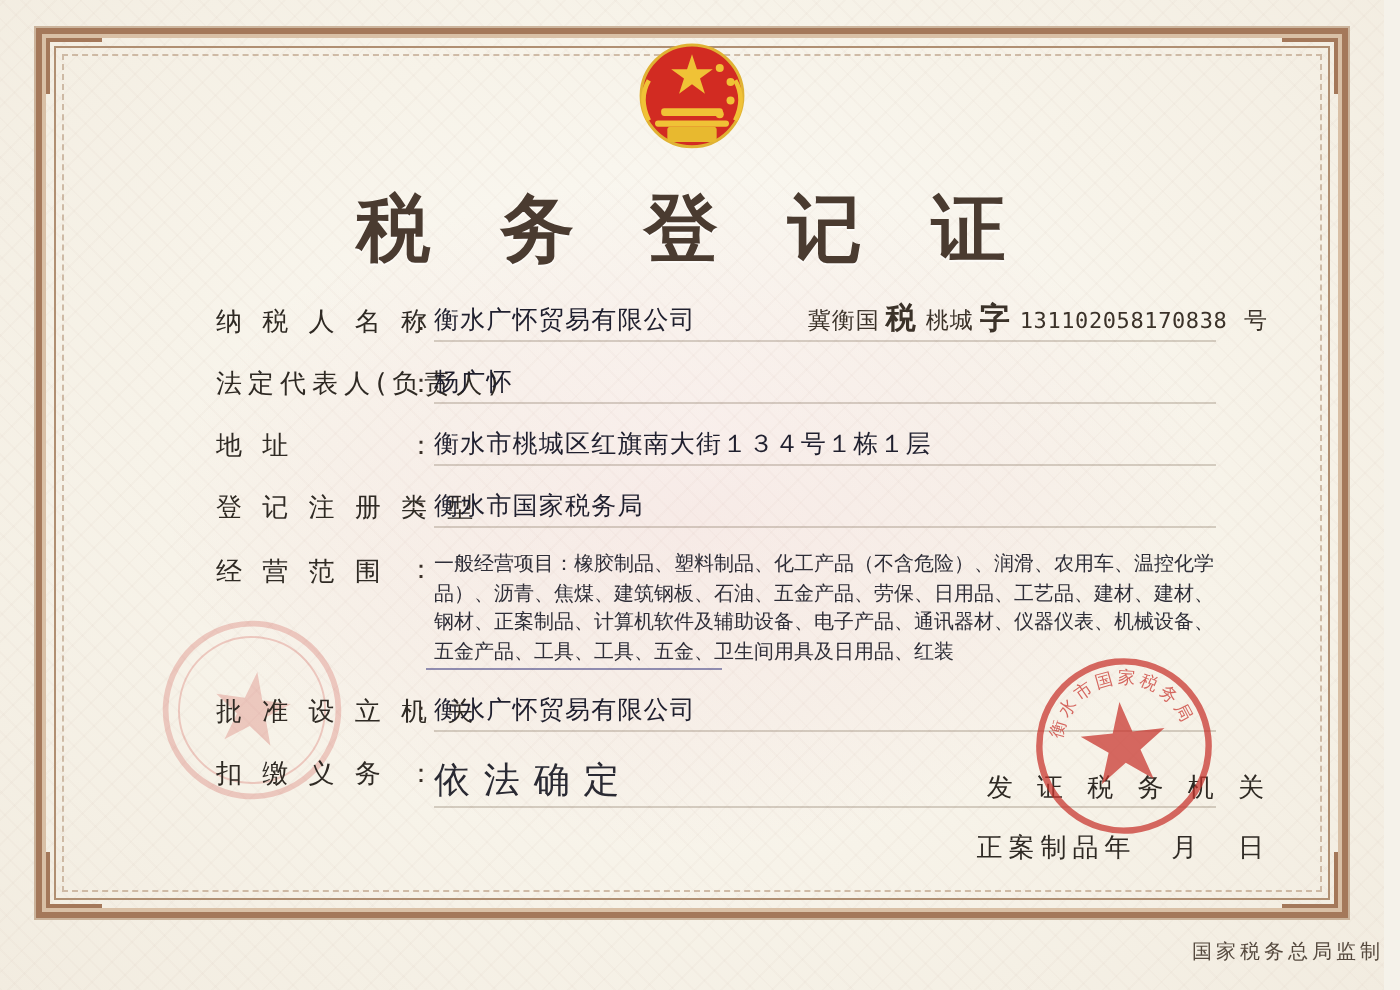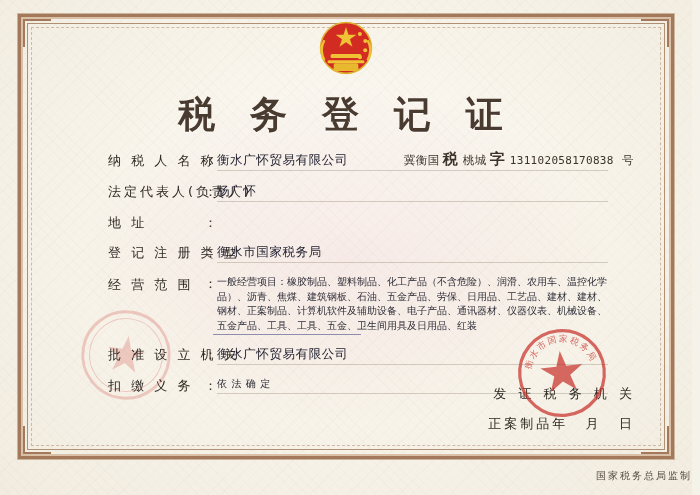--- a/index.html
+++ b/index.html
@@ -76,21 +76,21 @@
     position:absolute;left:108px;top:152px;width:500px;z-index:3;
   }
   .row{display:flex;align-items:flex-start;margin-bottom:12px;}
   .lbl{
     width:96px;flex:0 0 96px;font-size:13px;color:#2f2a24;
     letter-spacing:3px;white-space:nowrap;
     font-family:"DejaVu Sans","Liberation Sans",sans-serif;
   }
   .colon{flex:0 0 9px;font-size:13px;}
   .val{
-    flex:1;font-size:10px;color:#2a2a33;letter-spacing:.6px;
+    flex:1;font-size:18px;color:#2a2a33;letter-spacing:.6px;
     border-bottom:1px solid rgba(120,100,80,.28);
     padding-bottom:1px;min-height:15px;
   }
   .val.small{font-size:10px;line-height:1.45;letter-spacing:0;border-bottom:none;color:#2e2e38;}
   .val.stamped{font-size:12.5px;color:#1f1f2e;}
   .row.scope .lbl{align-self:flex-start;padding-top:1px;}
 
   .issuer{
     position:absolute;right:56px;bottom:92px;text-align:center;z-index:3;
     font-size:13px;letter-spacing:4px;color:#2f2a24;white-space:nowrap;margin-left:12px;
@@ -166,20 +166,21 @@
 
     <div class="row">
       <div class="lbl">法定代表人(负责人)</div>
       <div class="colon">：</div>
       <div class="val stamped">杨广怀</div>
     </div>
 
     <div class="row">
       <div class="lbl">地        址</div>
       <div class="colon">：</div>
+      <div class="val stamped">衡水市桃城区红旗南大街１３４号１栋１层</div>
     </div>
 
     <div class="row">
       <div class="lbl">登 记 注 册 类 型</div>
       <div class="colon">：</div>
       <div class="val stamped">衡水市国家税务局</div>
     </div>
 
     <div class="row scope">
       <div class="lbl">经 营 范 围</div>

